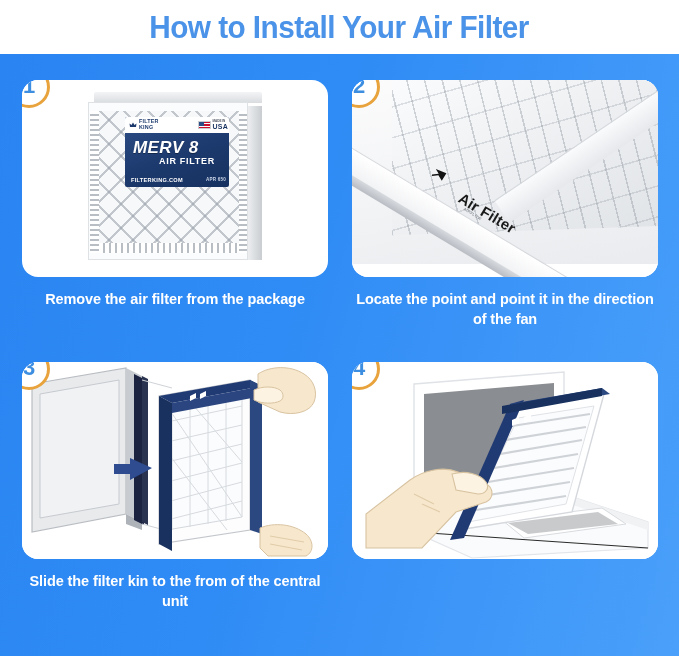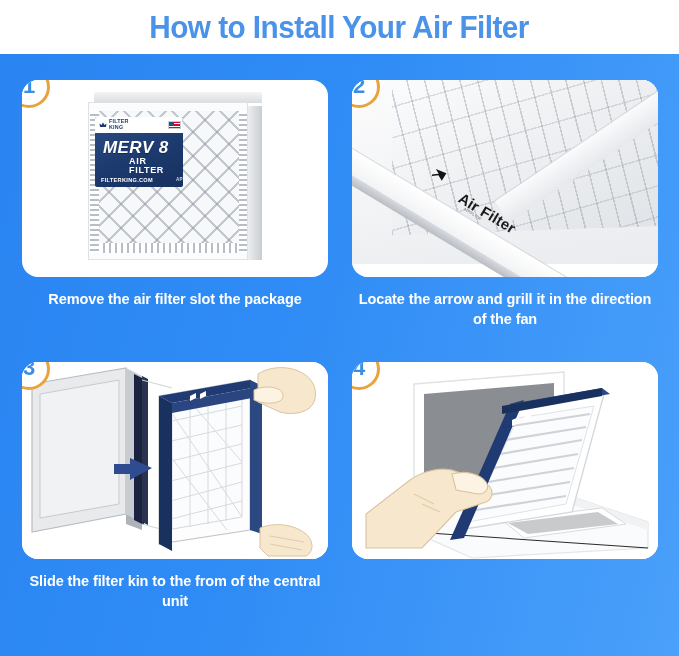--- a/index.html
+++ b/index.html
@@ -159,22 +159,22 @@
   }
   .f1-comb-l { left: 1px; }
   .f1-comb-r { left: 150px; }
   .f1-comb-b {
     position: absolute; left: 10px; top: 140px;
     width: 140px; height: 10px;
     background: repeating-linear-gradient(90deg,#ffffff 0 4px,#b9bec4 4px 6px);
   }
   
   .f1-label {
-    position: absolute; left: 6px; top: 14px;
-    width: 88px; height: 70px;
+    position: absolute; left: 36px; top: 14px;
+    width: 104px; height: 70px;
     background: linear-gradient(160deg,#2c4e87 0%,#1d3a6e 55%,#16315f 100%);
     border-radius: 2px;
     color: #ffffff;
     overflow: hidden;
   }
   .f1-label .lbl-head {
     position: absolute; left: 0; top: 0;
     width: 107px; height: 16px;
     background: #ffffff;
     display: flex; align-items: center; justify-content: space-between;
@@ -345,21 +345,21 @@
                   </div>
                 </div>
               </div>
             </div>
 
           </div>
           <div class="badge">
             <span>1</span>
           </div>
         </div>
-        <div class="caption nosel">Remove the air filter slot the package</div>
+        <div class="caption nosel">Remove the air filter from the package</div>
       </div>
 
       <div class="step c1 r0">
         <div class="card">
           <div class="art">
             <div class="f2-wrap">
               <div class="f2-photo"></div>
               <div class="f2-pleats"></div>
               <div class="f2-frame-top2"></div>
               <div class="f2-frame-top"></div>
@@ -369,21 +369,21 @@
                 <path d="M16 4 L16 14 L9.5 10.5 L4 15 L3 13.5 L9 9 L3.5 6 Z" fill="#141414"></path>
               </svg>
               <div class="f2-text">Air Filter</div>
               <div class="f2-sub">AIRFLOW</div>
             </div>
           </div>
           <div class="badge">
             <span>2</span>
           </div>
         </div>
-        <div class="caption nosel">Locate the arrow and grill it in the direction of the fan</div>
+        <div class="caption nosel">Locate the point and point it in the direction of the fan</div>
       </div>
 
       <div class="step c0 r1">
         <div class="card">
           <div class="art">
             <svg class="art-svg" viewBox="0 0 306 197">
               <rect x="0" y="0" width="306" height="197" fill="#ffffff"></rect>
 
               <g>
                 <polygon points="10,22 104,6 104,152 10,170" fill="#e8eaec" stroke="#b9bdc2" stroke-width="1.2"></polygon>

